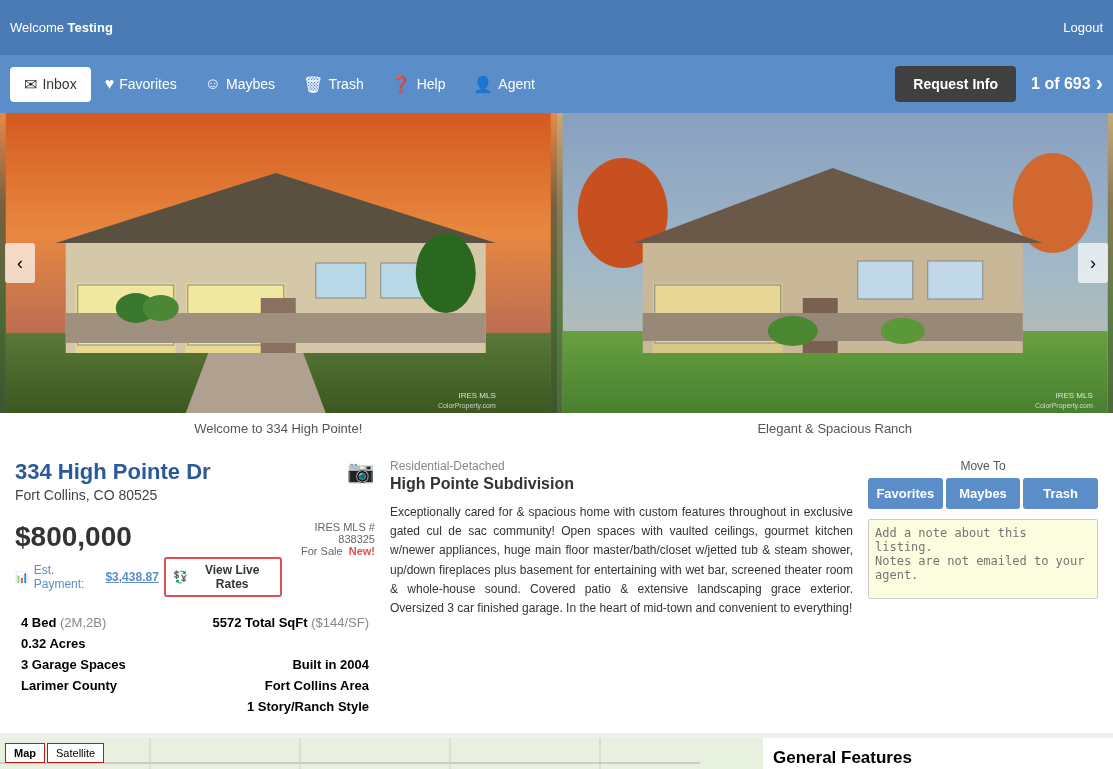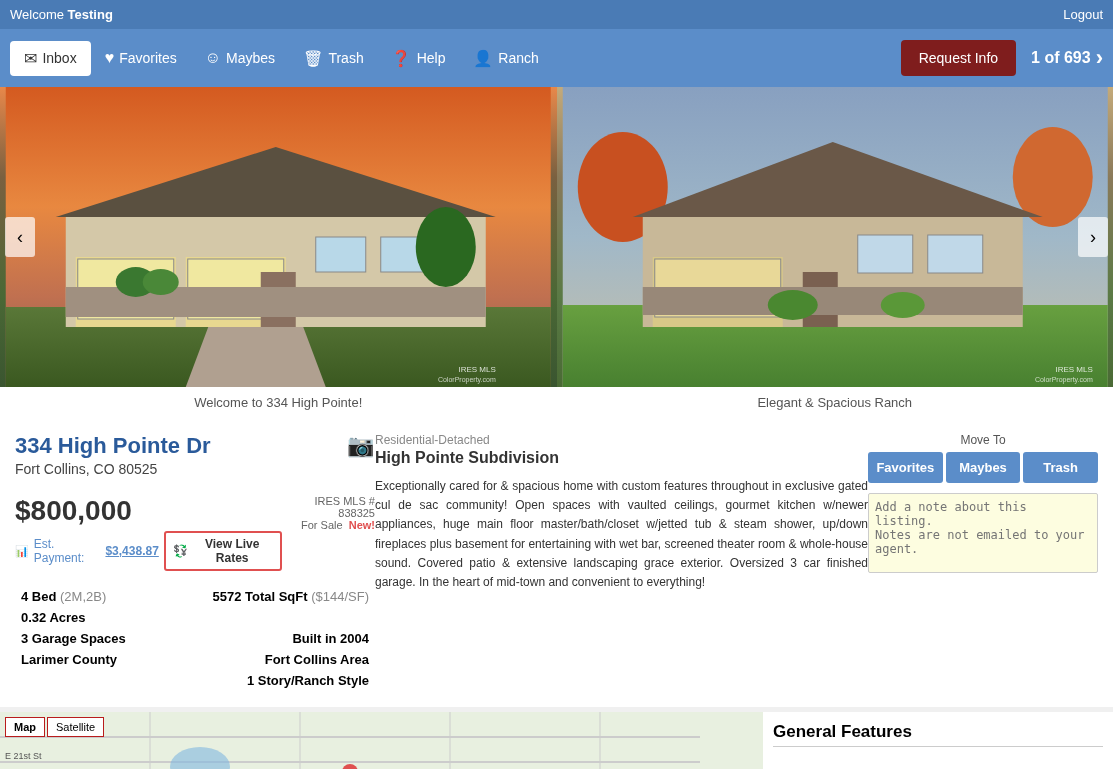--- a/index.html
+++ b/index.html
@@ -4,21 +4,21 @@
   <style>
     * { box-sizing: border-box; margin: 0; padding: 0; }
     body { font-family: Arial, sans-serif; font-size: 13px; background: #f0f0f0; width: 1113px; }
 
     
     .top-bar {
       background: #4a7bb5;
       display: flex;
       align-items: center;
       justify-content: space-between;
-      padding: 7px 10px;
+      padding: 20px 10px;
       color: white;
       font-size: 13px;
       gap: 13px;
     }
 
     
     .nav-bar {
       background: #5b8dc9;
       display: flex;
       align-items: center;
@@ -36,27 +36,27 @@
       border-radius: 4px;
       white-space: nowrap;
     }
     .nav-item.active {
       background: white;
       color: #333;
     }
     .nav-icon { font-size: 16px; }
     .nav-spacer { flex: 1; }
     .request-info-btn {
-      background: #7f1d1d;
+      background: #404040;
       color: white;
       border: none;
       padding: 10px 18px;
       border-radius: 4px;
       font-size: 14px;
-      font-weight: normal;
+      font-weight: bold;
       cursor: pointer;
     }
     .nav-counter {
       color: white;
       font-size: 16px;
       font-weight: bold;
       margin-left: 15px;
       display: flex;
       align-items: center;
       gap: 5px;
@@ -120,20 +120,21 @@
       border-radius: 3px;
     }
     .nav-prev { left: 5px; }
     .nav-next { right: 5px; }
 
     
     .main-content {
       background: white;
       padding: 15px;
       display: flex;
+      gap: 15px;
     }
 
     
     .left-panel { width: 360px; flex-shrink: 0; }
     .property-address h1 { font-size: 22px; color: #2a5a9a; font-weight: bold; }
     .property-address h2 { font-size: 14px; color: #444; font-weight: normal; margin-top: 2px; }
     .price { font-size: 28px; font-weight: bold; color: #333; margin-top: 10px; }
     .est-payment {
       display: flex;
       align-items: center;
@@ -275,21 +276,21 @@
   <div class="nav-item">
     <span class="nav-icon">🗑</span>
     <span>Trash</span>
   </div>
   <div class="nav-item">
     <span class="nav-icon">❓</span>
     <span>Help</span>
   </div>
   <div class="nav-item">
     <span class="nav-icon">👤</span>
-    <span>Ranch</span>
+    <span>Agent</span>
   </div>
   <div class="nav-spacer"></div>
   <button class="request-info-btn">Request Info</button>
   <div class="nav-counter">
     <span>1 of 693</span>
     <button class="nav-arrow">›</button>
   </div>
 </div>
 
 <div style="background:#222; position:relative;">

